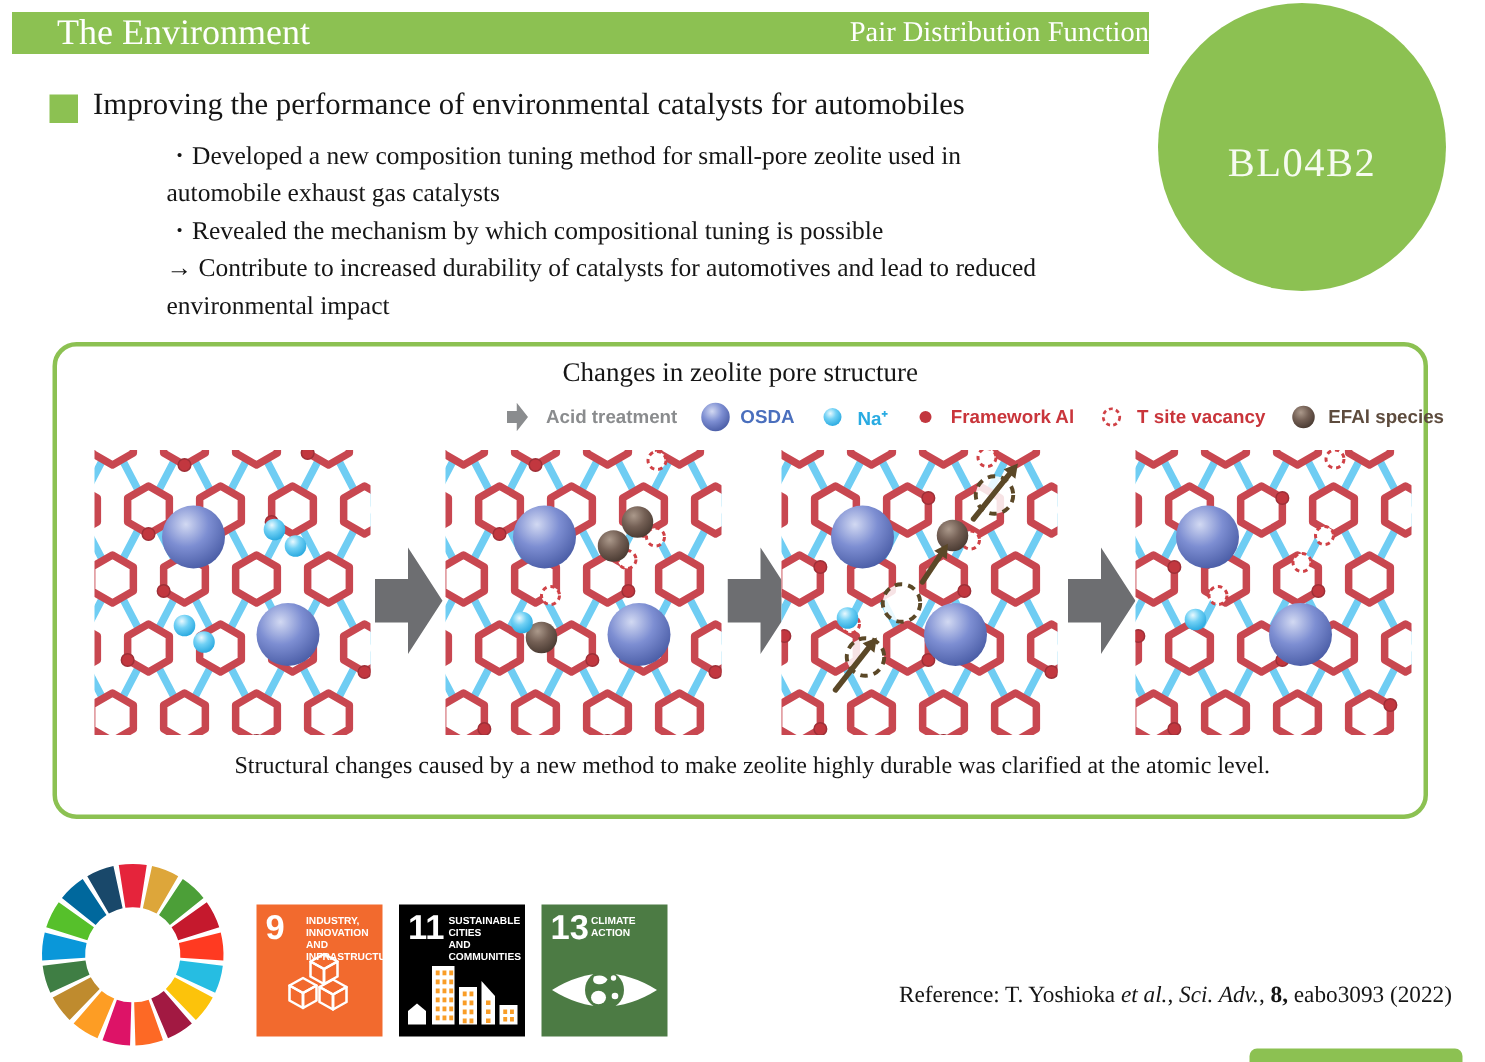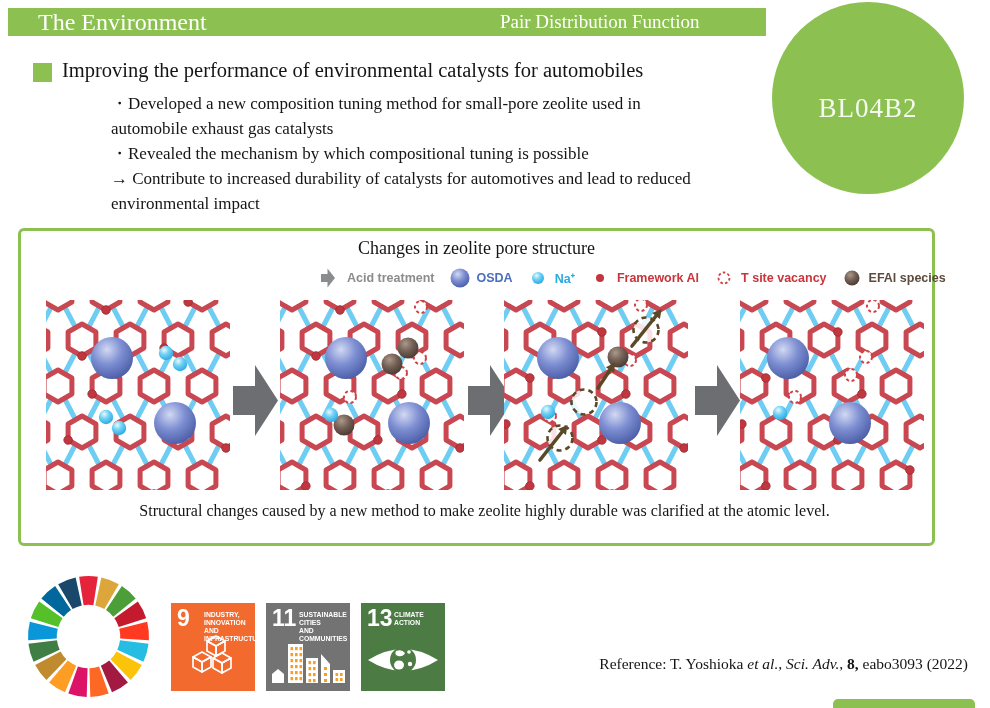--- a/index.html
+++ b/index.html
@@ -2,29 +2,29 @@
 <html style="--green: #8CC152;"><head>
 <meta charset="utf-8">
 <style>
   :root{ --green:#8CC152; }
   html,body{margin:0;padding:0;background:#fff;}
   .slide{position:relative;width:990px;height:708px;background:#fff;overflow:hidden;
          font-family:"Liberation Serif",serif;color:#151515;}
   .topbar{position:absolute;left:8px;top:8px;width:758px;height:28px;background:var(--green);}
   .topbar-left{position:absolute;left:30px;top:0;height:28px;line-height:28px;color:#fff;font-size:24px;}
   .topbar-right{position:absolute;left:492px;top:0;width:266px;height:28px;line-height:28px;
-                text-align:left;color:#fff;font-size:19px;}
+                text-align:right;color:#fff;font-size:19px;}
   .badge{position:absolute;left:772px;top:2px;width:192px;height:192px;border-radius:50%;
          background:var(--green);display:flex;align-items:center;justify-content:center;}
   .badge span{color:#f6fbf0;font-size:27px;letter-spacing:1px;margin-top:20px;}
   .bullet-square{position:absolute;left:33px;top:63px;width:19px;height:19px;background:var(--green);}
   .main-title{position:absolute;left:62px;top:59px;font-size:20.5px;white-space:nowrap;}
   .summary{position:absolute;left:66px;top:91px;font-size:17px;line-height:25px;width:720px;margin-left:45px;}
-  .figure-box{position:absolute;left:18px;top:228px;width:911px;height:312px;
-              border:3px solid var(--green);border-radius:6px;background:#fff;}
+  .figure-box{position:absolute;left:35px;top:228px;width:911px;height:312px;
+              border:3px solid var(--green);border-radius:16px;background:#fff;}
   .figure-title{position:absolute;left:0;right:0;top:7px;text-align:center;font-size:18px;}
   .legend{position:absolute;left:297px;top:36px;display:flex;align-items:center;gap:13px;
           font-family:"Liberation Sans",sans-serif;font-size:12.5px;font-weight:600;white-space:nowrap;}
   .legend-item{display:flex;align-items:center;gap:5px;}
   .panel-svg{position:absolute;top:69px;width:184px;height:190px;background:#fff;}
   .step-arrow{position:absolute;top:133px;width:46px;height:73px;}
   .figure-caption{position:absolute;left:0;right:0;top:271px;text-align:center;font-size:16px;padding-left:16px;}
   .sdg-wheel{position:absolute;left:27px;top:575px;width:123px;height:123px;}
   .sdg-tile{position:absolute;top:603px;width:84px;height:88px;color:#fff;
             font-family:"Liberation Sans",sans-serif;}
@@ -698,21 +698,21 @@
         <polygon points="36,10 36,20 45,25 45,15" fill="none" stroke="#fff" stroke-width="1.7" stroke-linejoin="round"></polygon>
         <polygon points="54,10 54,20 45,25 45,15" fill="none" stroke="#fff" stroke-width="1.7" stroke-linejoin="round"></polygon>
         <polygon points="31,21 40,26 31,31 22,26" fill="none" stroke="#fff" stroke-width="1.7" stroke-linejoin="round"></polygon>
         <polygon points="22,26 22,36 31,41 31,31" fill="none" stroke="#fff" stroke-width="1.7" stroke-linejoin="round"></polygon>
         <polygon points="40,26 40,36 31,41 31,31" fill="none" stroke="#fff" stroke-width="1.7" stroke-linejoin="round"></polygon>
         <polygon points="51,22 60,27 51,32 42,27" fill="none" stroke="#fff" stroke-width="1.7" stroke-linejoin="round"></polygon>
         <polygon points="42,27 42,37 51,42 51,32" fill="none" stroke="#fff" stroke-width="1.7" stroke-linejoin="round"></polygon>
         <polygon points="60,27 60,37 51,42 51,32" fill="none" stroke="#fff" stroke-width="1.7" stroke-linejoin="round"></polygon>
       </svg>
   </div>
-  <div class="sdg-tile" style="left: 266px; background: #737373;">
+  <div class="sdg-tile" style="left: 266px; background: #000000;">
     <span class="tile-number">11</span>
     <div class="tile-caption">
         <div>SUSTAINABLE CITIES</div>
         <div>AND COMMUNITIES</div>
       </div>
     <svg class="tile-icon" viewBox="0 0 84 58">
         <polygon points="6,52 6,43 12,38 18,43 18,52" fill="#fff"></polygon>
         <rect x="22" y="13" width="15" height="39" fill="#fff"></rect>
         <rect x="24.5" y="16" width="2.6" height="3.2" fill="#F99D27"></rect>
         <rect x="29" y="16" width="2.6" height="3.2" fill="#F99D27"></rect>

